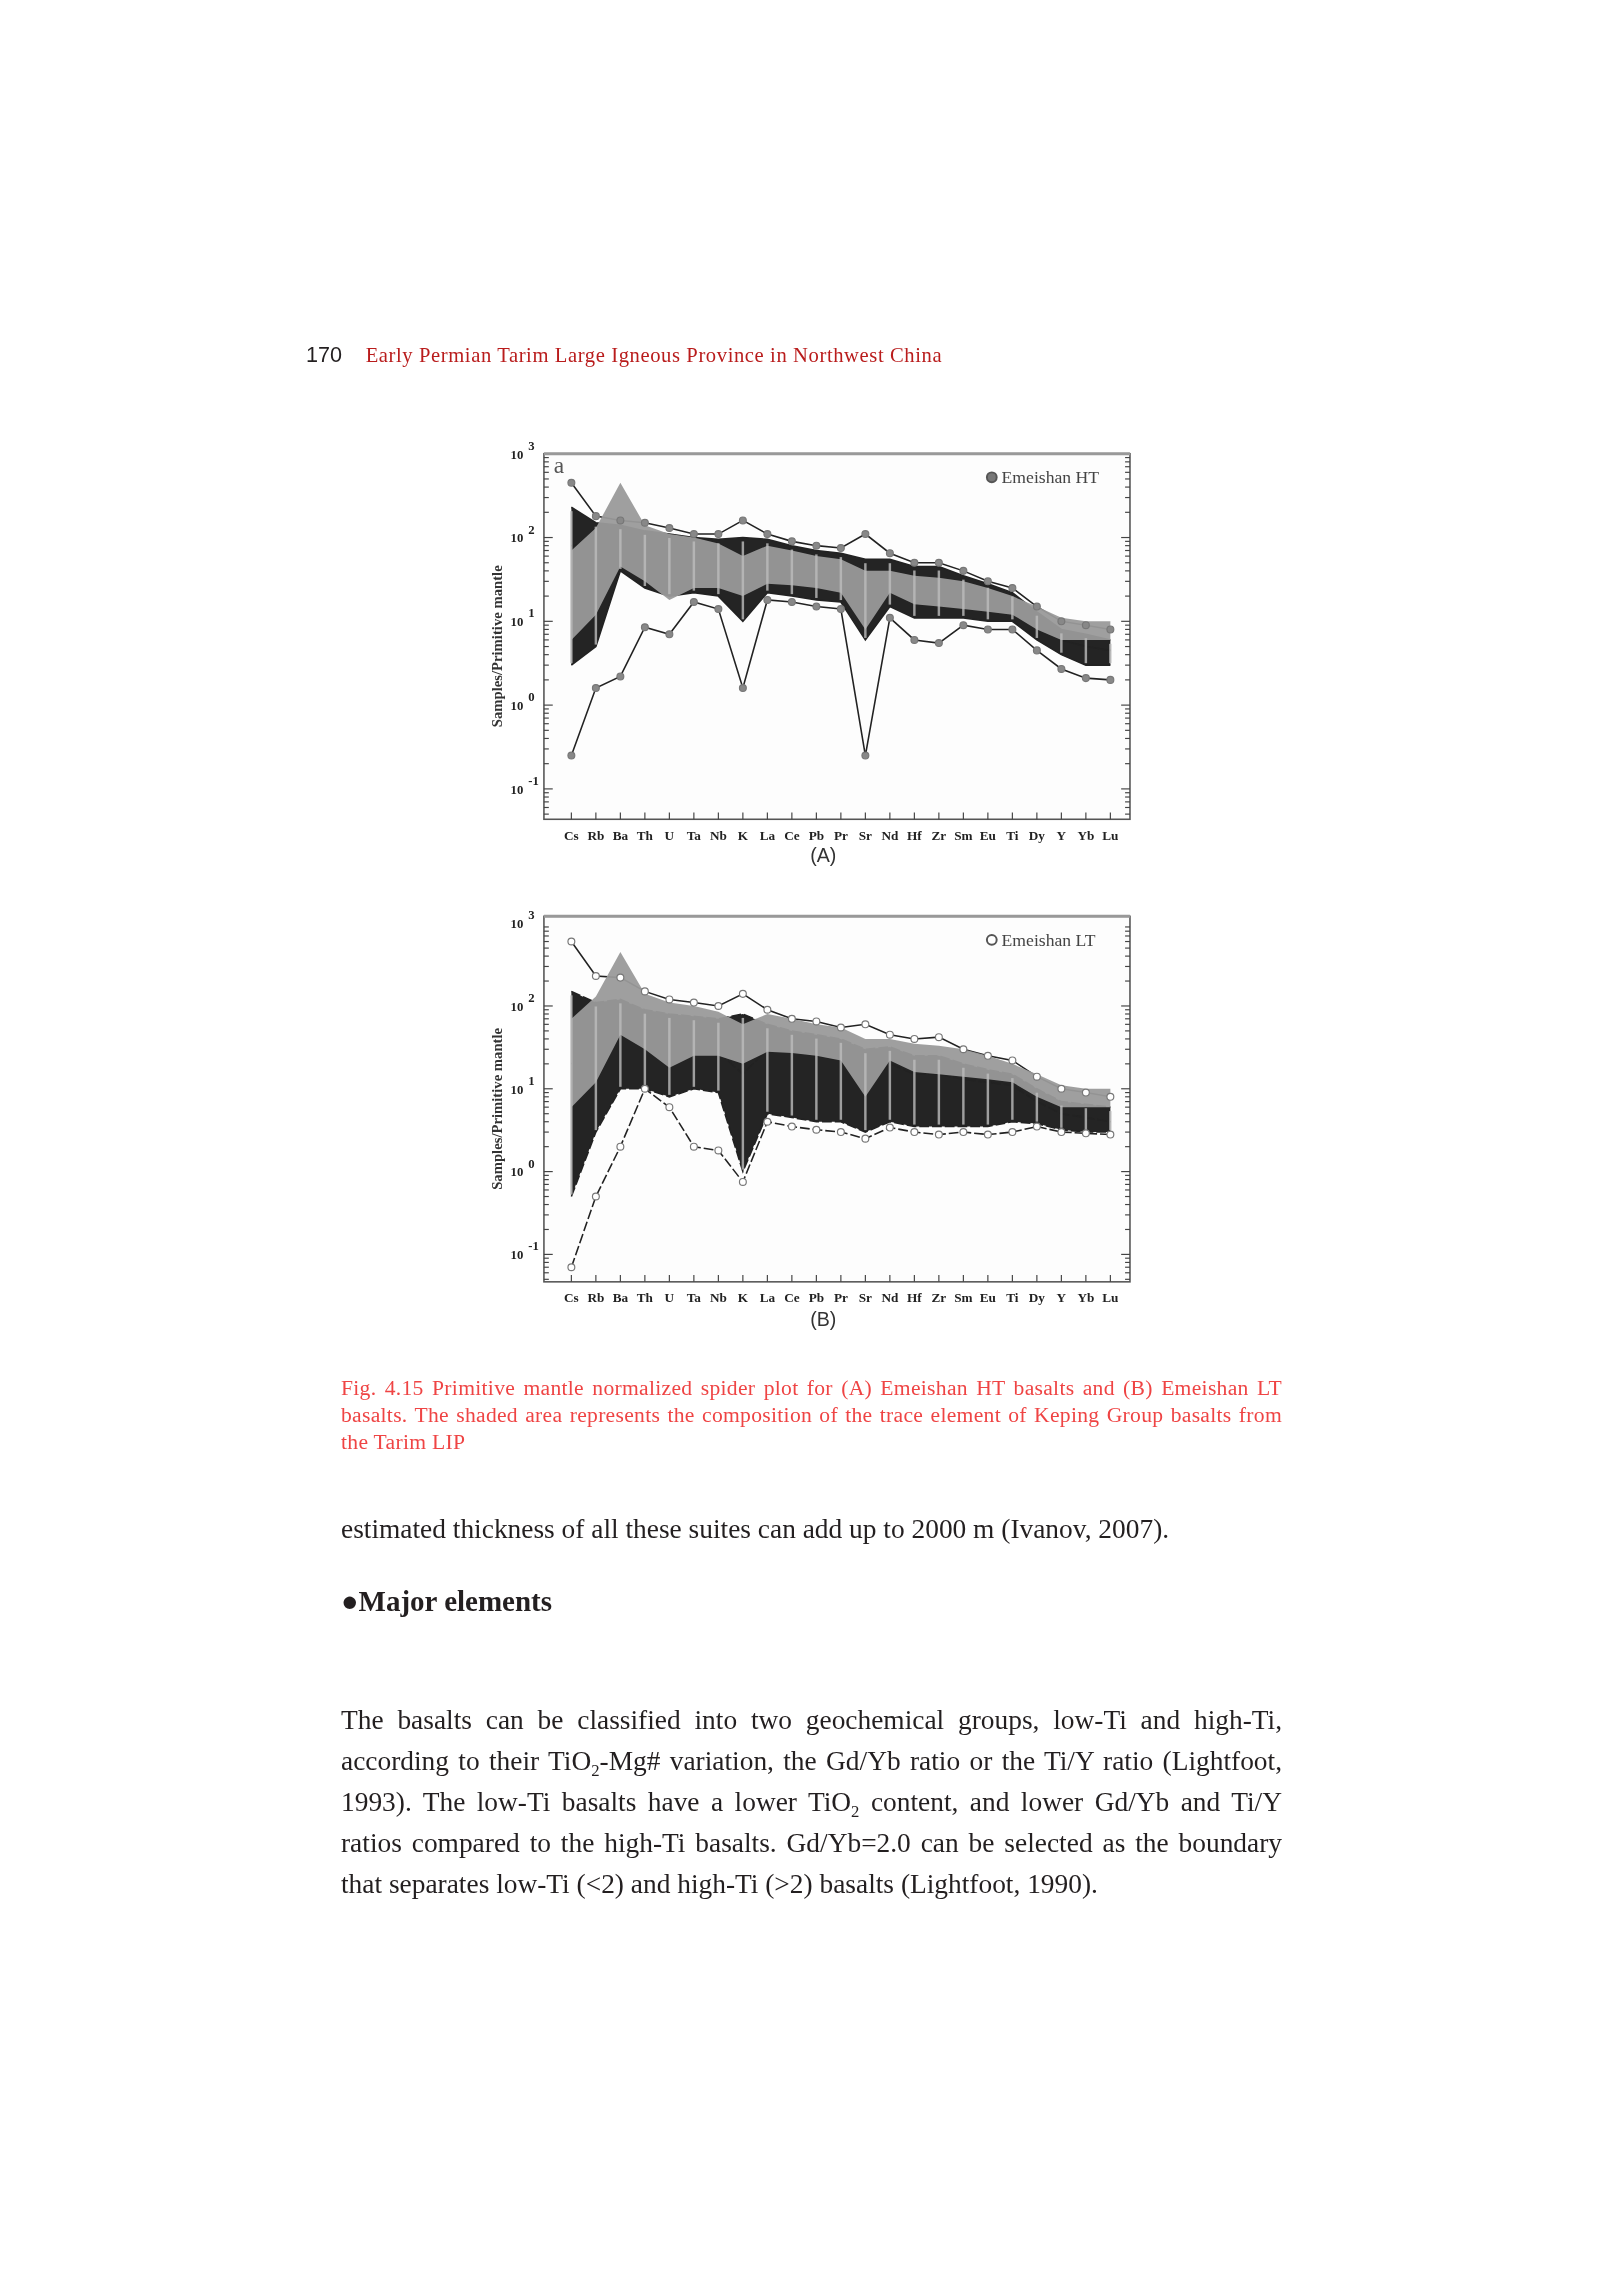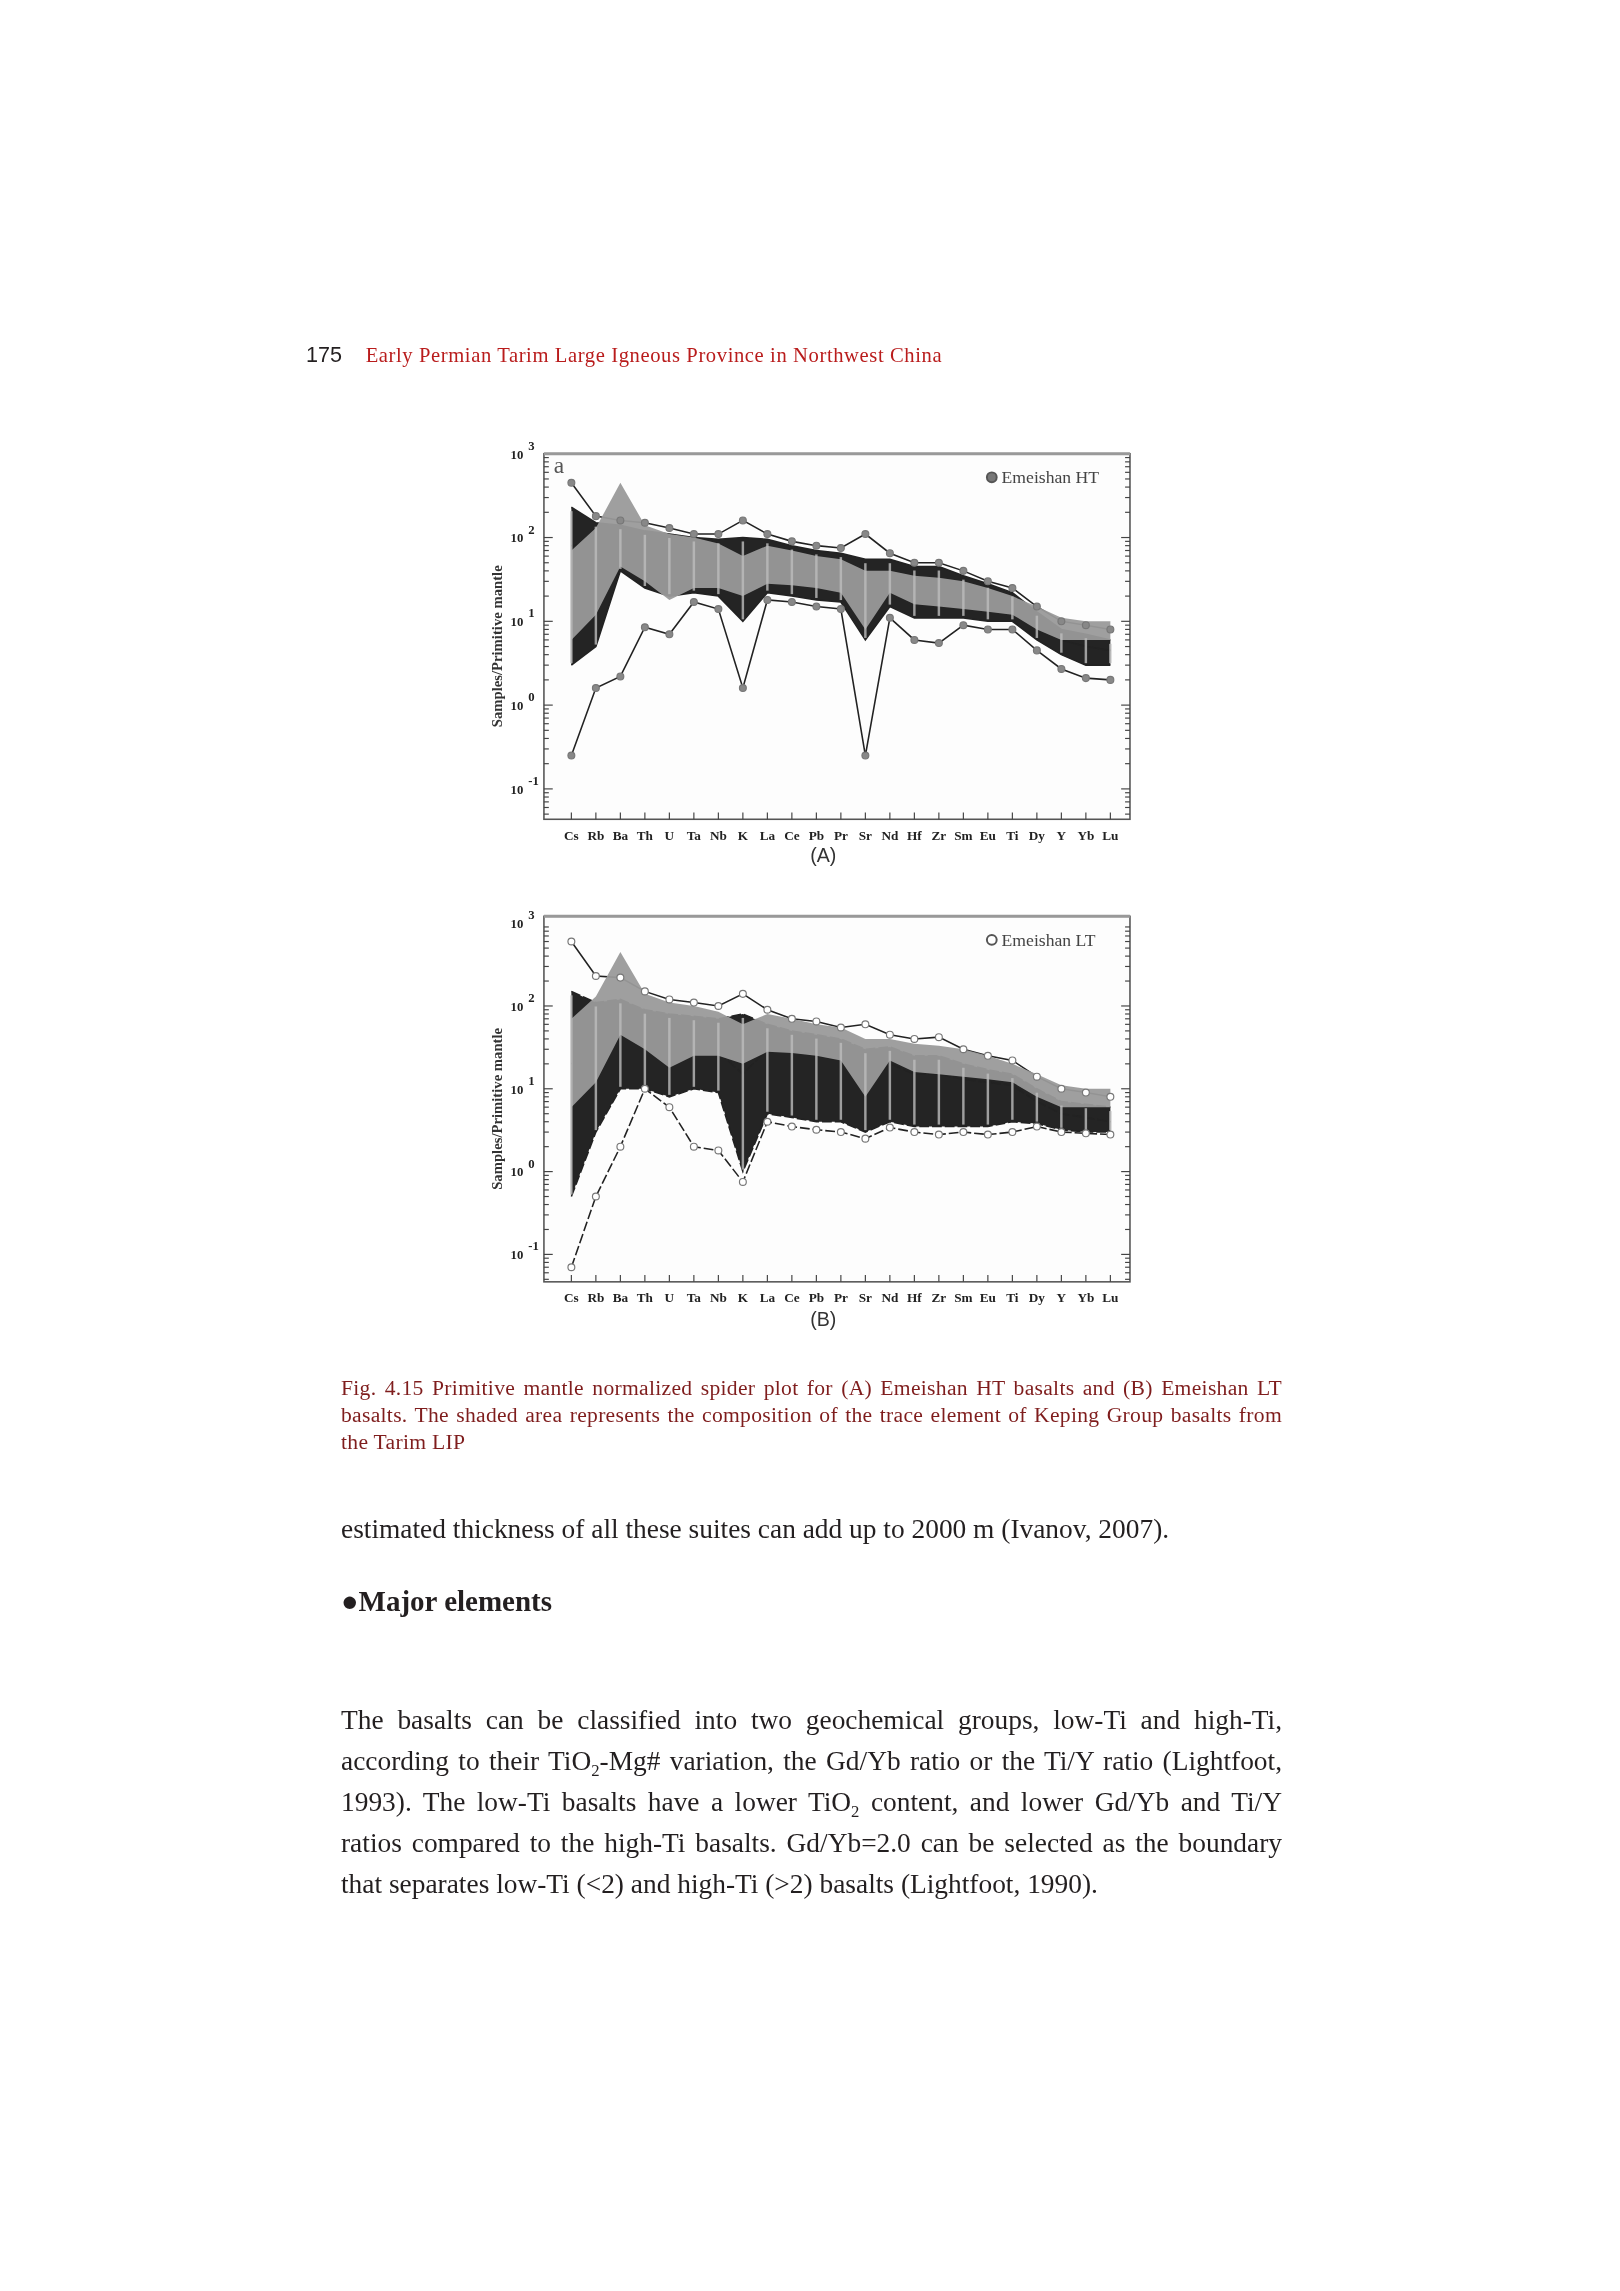--- a/index.html
+++ b/index.html
@@ -1,38 +1,38 @@
 <!DOCTYPE html>
 <html><head>
 <meta charset="utf-8">
 <style>
   html, body { margin:0; padding:0; background:#ffffff; }
   body { width:1620px; height:2292px; position:relative; overflow:hidden; font-family:"Liberation Serif", serif; color:#231f20; }
   .running-head { position:absolute; left:306px; top:342px; white-space:nowrap; }
   .page-num { font-family:"Liberation Sans", sans-serif; font-size:21.6px; color:#231f20; }
   .head-title { font-family:"Liberation Serif", serif; font-size:20.6px; letter-spacing:0.6px; margin-left:19.6px; color:#b91c1c; }
   .chart-svg { position:absolute; left:0; top:0; }
-  .caption { position:absolute; left:341px; top:1375px; width:941px; font-size:21.6px; line-height:27px; text-align:justify; letter-spacing:0.3px; color:#7f1d1d; }
+  .caption { position:absolute; left:341px; top:1375px; width:941px; font-size:21.6px; line-height:27px; text-align:justify; letter-spacing:0.3px; color:#ef4444; }
   .body-text { position:absolute; left:341px; width:941px; font-size:27.4px; line-height:41px; text-align:justify; color:#231f20; }
   .p1 { top:1509px; }
   .heading { position:absolute; left:341px; top:1585px; font-size:29px; font-weight:bold; }
   .p2 { top:1700px; }
   sub { font-size:16.7px; line-height:0; }
   .axis-tick-label { font-family:"Liberation Serif", serif; font-weight:bold; font-size:13px; fill:#222; }
   .elem-label { font-family:"Liberation Serif", serif; font-weight:bold; font-size:13.5px; fill:#222; }
   .ylabel { font-family:"Liberation Serif", serif; font-weight:bold; font-size:15px; fill:#333; }
   .legend-text { font-family:"Liberation Serif", serif; font-size:18px; fill:#444; }
   .panel-letter { font-family:"Liberation Sans", sans-serif; font-size:20px; fill:#333; }
   .panel-a { font-family:"Liberation Serif", serif; font-size:24px; fill:#555; }
 </style>
 </head>
 <body>
 
 <div class="running-head">
-  <span class="page-num">175</span>
+  <span class="page-num">170</span>
   <span class="head-title">Early Permian Tarim Large Igneous Province in Northwest China</span>
 </div>
 
 <svg class="chart-svg" id="charts" width="1620" height="1372" xmlns="http://www.w3.org/2000/svg" viewBox="0 0 1653 1400">
     <g>
       <rect x="555" y="463" width="598" height="373" fill="#fdfdfd" stroke="#555" stroke-width="1.6"></rect>
       <line x1="555" y1="463" x2="1153" y2="463" stroke="#999" stroke-width="3"></line>
       <line x1="555" y1="830.7380646292704" x2="560" y2="830.7380646292704" stroke="#444" stroke-width="1.2"></line>
       <line x1="1153" y1="830.7380646292704" x2="1148" y2="830.7380646292704" stroke="#444" stroke-width="1.2"></line>
       <line x1="555" y1="823.9680680921985" x2="560" y2="823.9680680921985" stroke="#444" stroke-width="1.2"></line>

